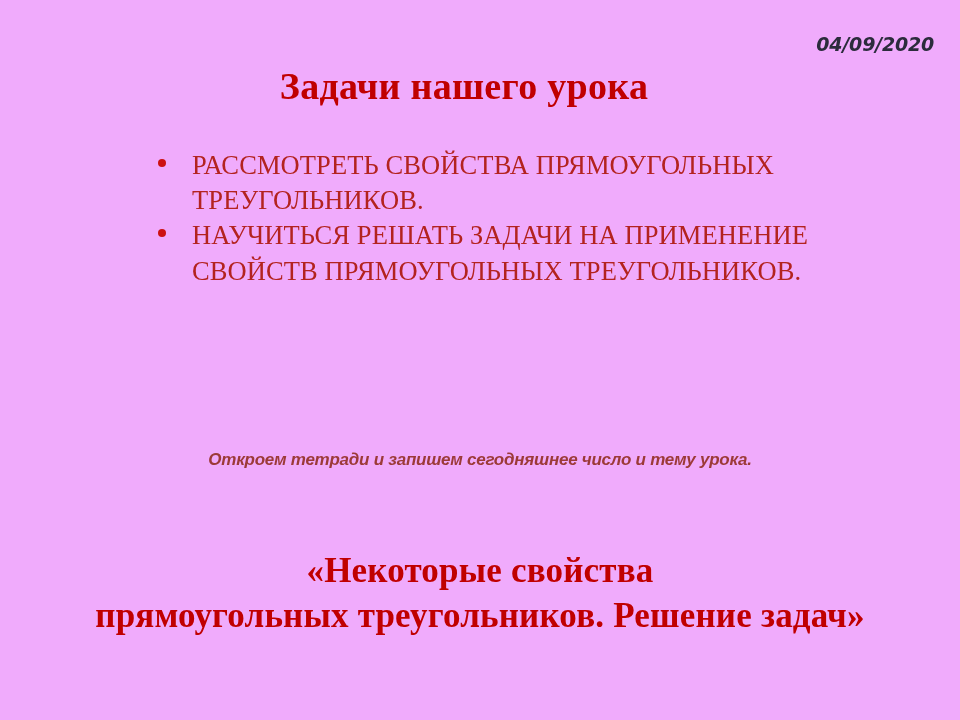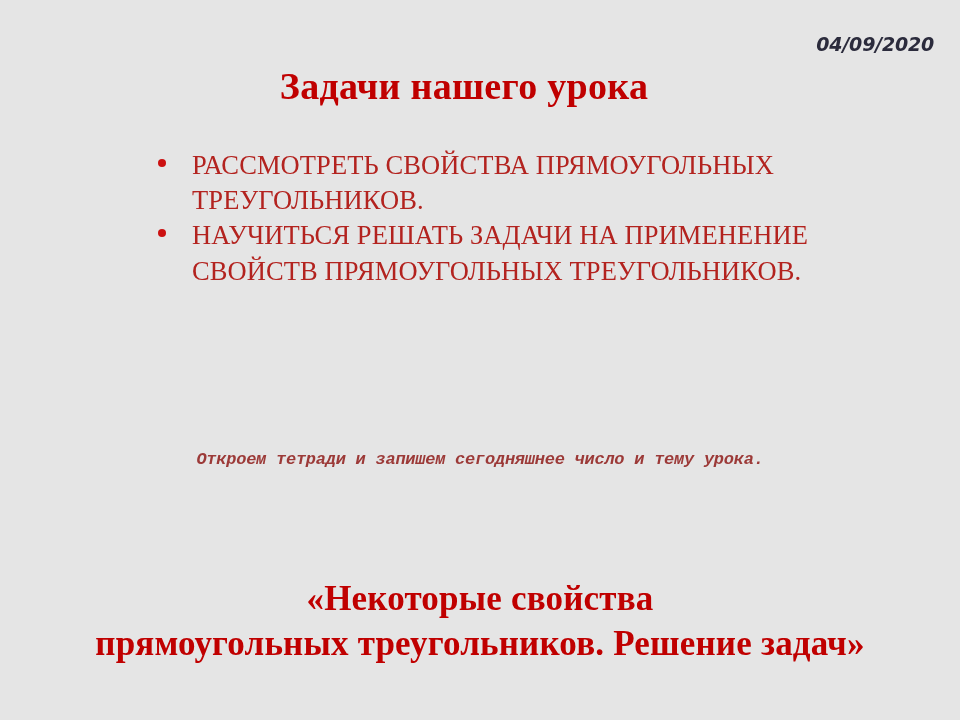--- a/index.html
+++ b/index.html
@@ -12,21 +12,21 @@
     height: 720px;
     position: relative;
     overflow: hidden;
     font-family: "Liberation Serif", "DejaVu Serif", serif;
     background: #ffffff;
   }
 
   .slide {
     position: absolute;
     inset: 0;
-    background: #e5e5e5;
+    background: #f0abfc;
   }
 
   
   .date-stamp {
     position: absolute;
     top: 33px;
     right: 26px;
     font-family: "DejaVu Sans", "Liberation Sans", sans-serif;
     font-size: 19px;
     font-weight: bold;
@@ -80,21 +80,21 @@
   }
   .bullet-text { display: block; }
 
   
   .instruction {
     position: absolute;
     top: 450px;
     left: 0;
     width: 960px;
     text-align: center;
-    font-family: Liberation Mono, monospace;
+    font-family: Liberation Sans, sans-serif;
     font-size: 17px;
     font-weight: bold;
     font-style: italic;
     color: #9c3a38;
     letter-spacing: -0.25px;
     white-space: nowrap;
   }
 
   
   .topic-heading {
@@ -102,21 +102,20 @@
     top: 549px;
     left: 0;
     width: 960px;
     text-align: center;
     font-family: "Liberation Serif", "DejaVu Serif", serif;
     font-size: 35px;
     font-weight: bold;
     color: #c00000;
     line-height: 1.28;
     letter-spacing: 0.2px;
-    margin-top: 28px;
   }
   .topic-heading .topic-line { display: block; white-space: nowrap; }
 </style>
 </head>
 <body>
 
 <div class="slide">
 
   <div class="date-stamp">04/09/2020</div>
 

